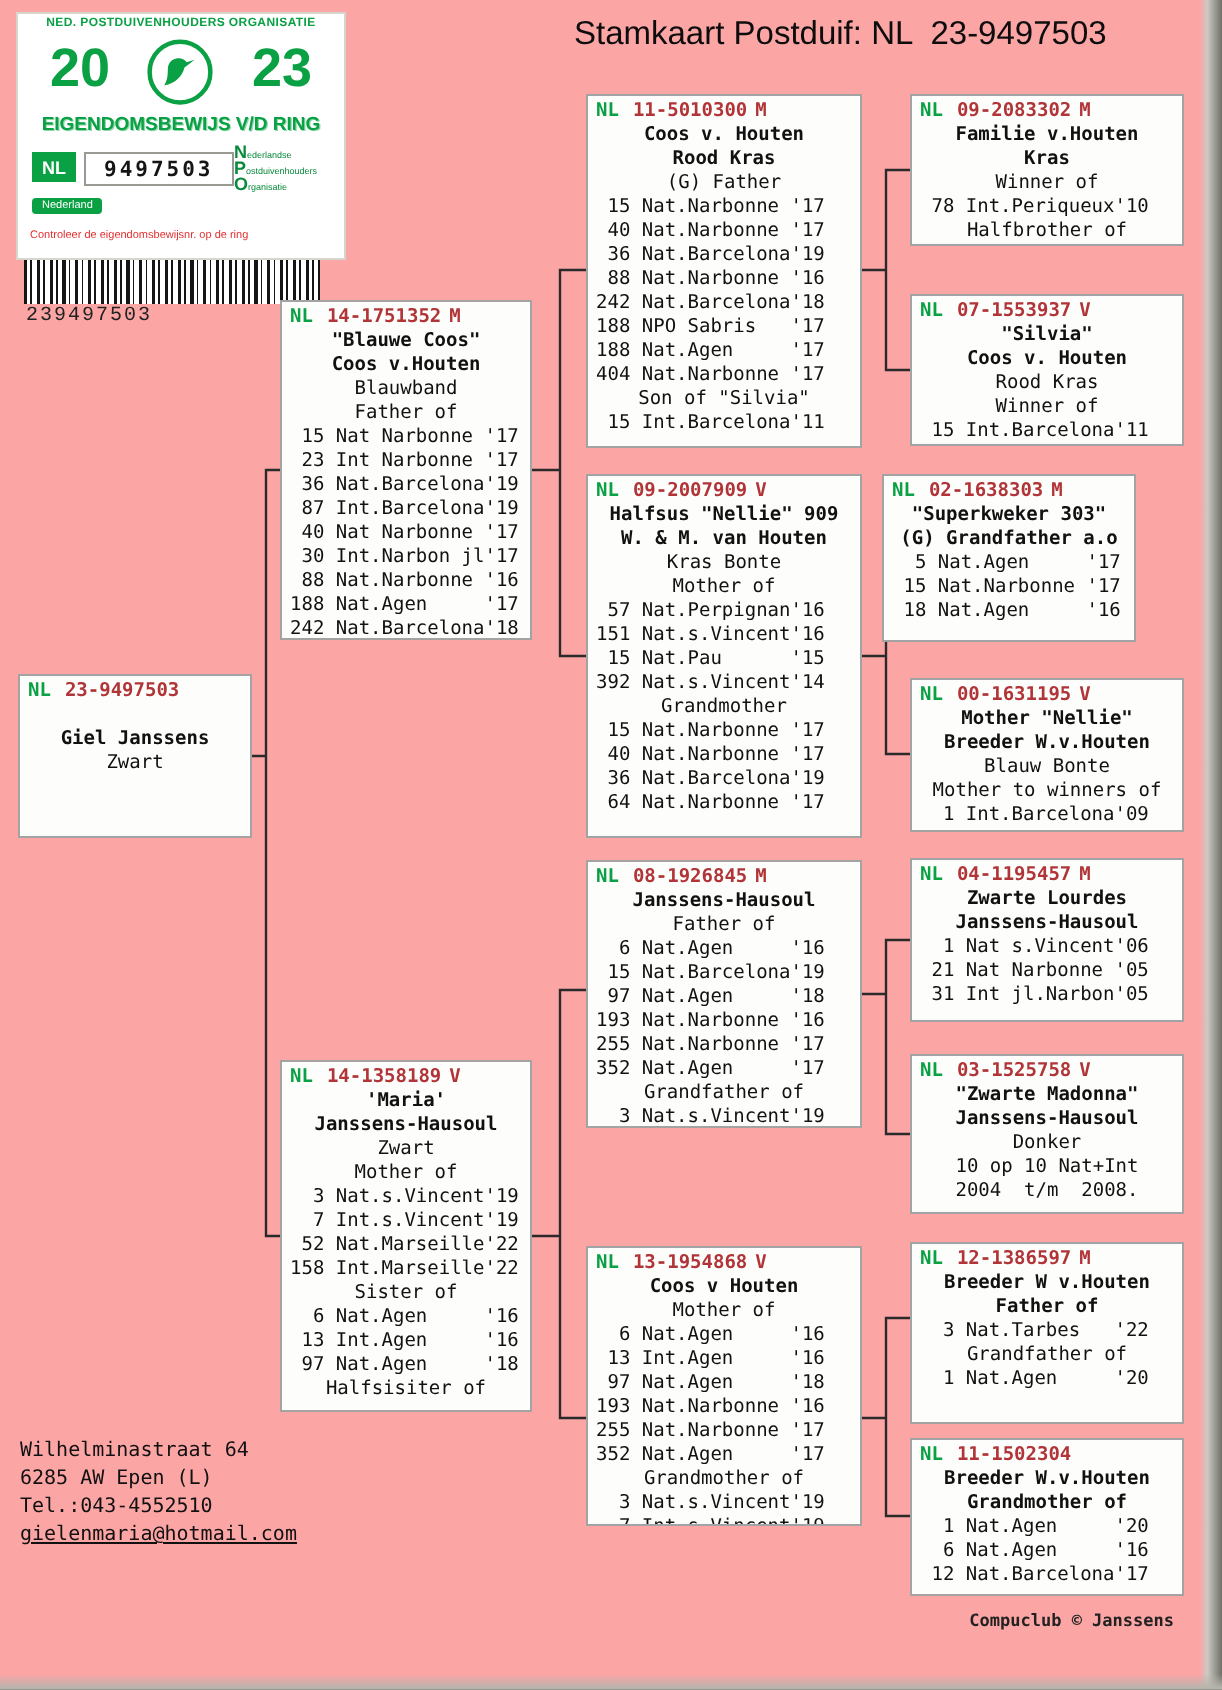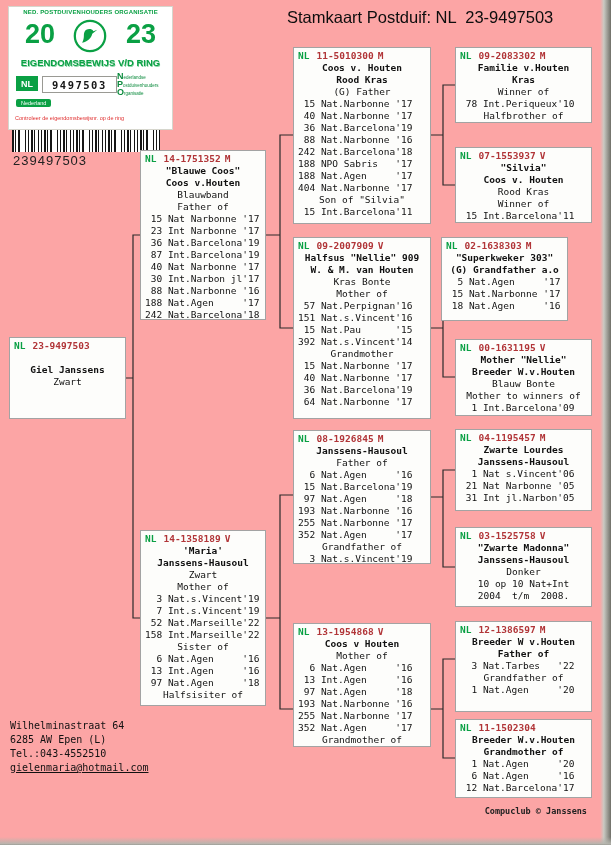--- a/index.html
+++ b/index.html
@@ -31,22 +31,22 @@
     font-size:10.5px; font-weight:bold; color:#151515; padding:2px 9px 1px; letter-spacing:1.5px;
     font-family:"DejaVu Sans Mono", monospace; background:#fff; }
   .cert-npo { position:absolute; right:3px; top:66px; width:52px; color:#0a8a3c; }
   .cert-npo span { display:block; font-size:4.5px; line-height:7px; }
   .cert-npo span::first-letter { font-size:9px; font-weight:bold; }
   .cert-nederland { position:absolute; left:7px; top:92px; background:#0aa044; color:#fff;
     font-size:5.5px; padding:1px 5px; border-radius:2px; }
   .cert-warning { position:absolute; left:6px; top:108px; font-size:5.5px; color:#e03030; white-space:nowrap; }
   .barcode { position:absolute; left:12px; top:130px; width:148px; height:22px;
     background:repeating-linear-gradient(90deg,#151515 0px,#151515 1.6px,#fff 1.6px,#fff 3.2px,#151515 3.2px,#151515 4px,#fff 4px,#fff 6.4px); }
-  .barcode-num { position:absolute; left:13px; top:153px; font-family:Liberation Sans, sans-serif;
-    font-size:13px; letter-spacing:1px; color:#222; }
+  .barcode-num { position:absolute; left:13px; top:153px; font-family:Liberation Mono, monospace;
+    font-size:10px; letter-spacing:1px; color:#222; }
   
   .connectors { position:absolute; left:0; top:0; z-index:0; }
   .pbox { position:absolute; z-index:1; border:1px solid #a3a3a3; background:#fdfdfb;
     font-family:"DejaVu Sans Mono", monospace; font-size:9.5px; line-height:12px;
     color:#111; padding:2px 0 0 0; box-sizing:border-box; overflow:hidden; }
   .phead { white-space:pre; font-weight:bold; padding-left:4px; }
   .cc   { color:#0aa044; margin-right:7px; }
   .ring { color:#b13538; }
   .sex  { color:#b13538; margin-left:4px; }
   .pline { white-space:pre; padding-left:4px; }
@@ -195,21 +195,21 @@
         <div class="pline"> 15 Nat.Barcelona'19</div>
         <div class="pline"> 97 Nat.Agen     '18</div>
         <div class="pline">193 Nat.Narbonne '16</div>
         <div class="pline">255 Nat.Narbonne '17</div>
         <div class="pline">352 Nat.Agen     '17</div>
         <div class="pline c">Grandfather of</div>
         <div class="pline">  3 Nat.s.Vincent'19</div>
       </div>
   </div>
 
-  <div class="pbox" style="left:293px;top:623px;width:138px;height:124px;">
+  <div class="pbox" style="left:293px;top:623px;width:138px;height:140px;">
     <div class="phead"><span class="cc">NL</span><span class="ring">13-1954868</span><span class="sex">V</span></div>
     <div class="plines">
         <div class="pline b c">Coos v Houten</div>
         <div class="pline c">Mother of</div>
         <div class="pline">  6 Nat.Agen     '16</div>
         <div class="pline"> 13 Int.Agen     '16</div>
         <div class="pline"> 97 Nat.Agen     '18</div>
         <div class="pline">193 Nat.Narbonne '16</div>
         <div class="pline">255 Nat.Narbonne '17</div>
         <div class="pline">352 Nat.Agen     '17</div>

